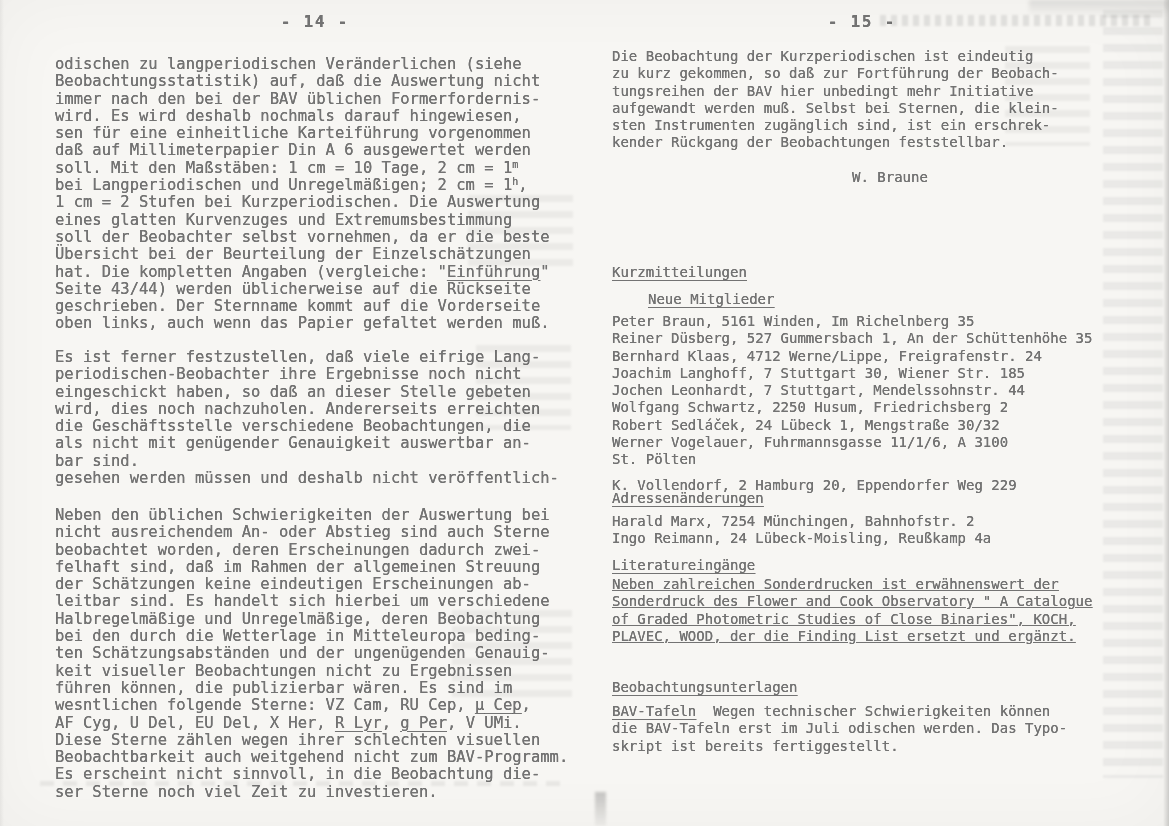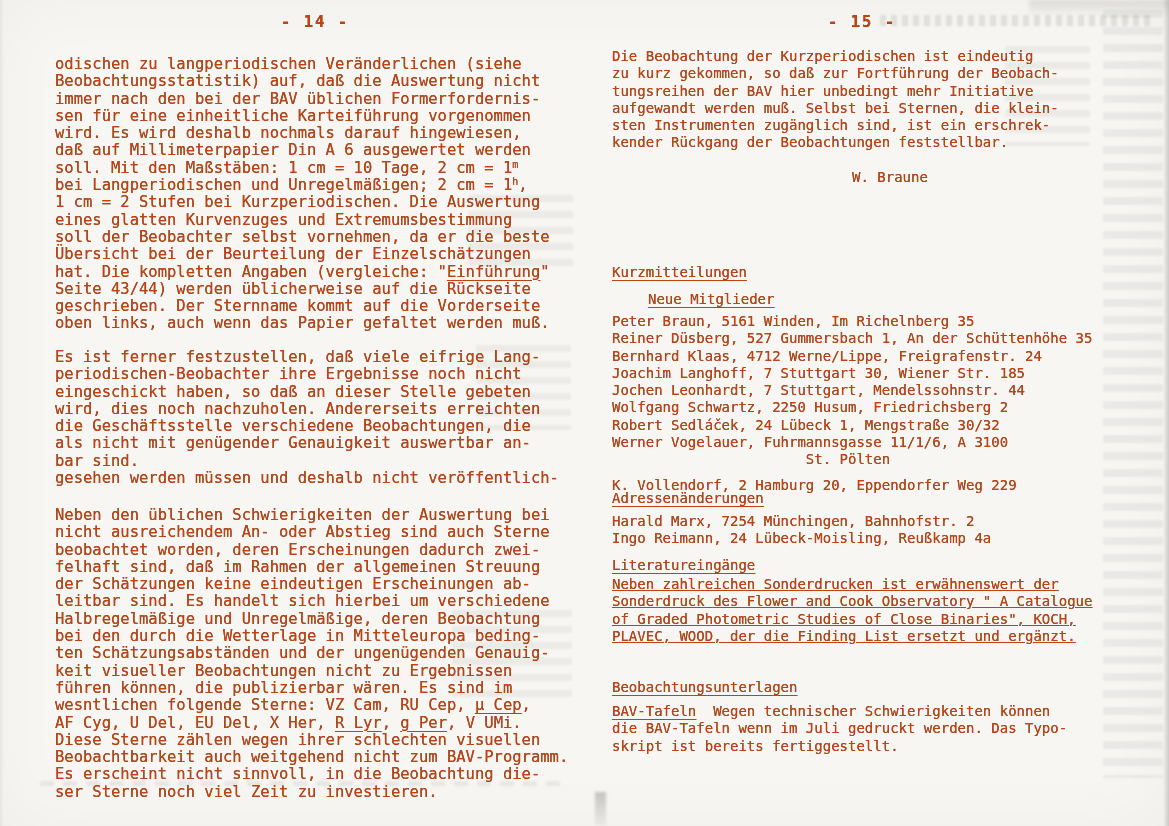--- a/index.html
+++ b/index.html
@@ -2,42 +2,42 @@
 <html><head>
 <meta charset="utf-8">
 <style>
   html,body{margin:0;padding:0;background:#e8e7e4;}
   .sheet{
     position:relative;
     width:1169px;height:826px;
     background:#f7f6f3;
     overflow:hidden;
     font-family:"DejaVu Sans Mono","Liberation Mono",monospace;
-    color:#c2410c;
+    color:#737373;
     box-shadow: inset 0 0 70px rgba(0,0,0,0.035);
   }
   .page{position:absolute;top:0;height:100%;}
   .page-left{left:55px;width:520px;}
   .page-right{left:612px;width:500px;}
   .page-left{font-size:15.5px;}
   .page-right{font-size:14px;}
   .pageno{
     position:absolute;top:13px;left:0;width:100%;
     text-align:center;font-size:15.5px;font-weight:bold;
     letter-spacing:2px;
     text-shadow:0 0 0.5px rgba(35,35,35,0.75);
   }
   .block{position:absolute;left:0;width:100%;}
   .line{white-space:pre;line-height:17.3px;height:17.3px;
     text-shadow:0 0 0.5px rgba(35,35,35,0.7);}
   .b-heading .line{text-decoration:none;}
   .ul{text-decoration:underline;text-underline-offset:3px;text-decoration-thickness:1px;}
   .ol{text-decoration:overline;text-decoration-thickness:1px;}
   .sup{font-size:10px;line-height:0;position:relative;top:-5px;}
-  .b-right{text-align:center;padding-right:28px;box-sizing:border-box;}
+  .b-right{text-align:left;padding-right:28px;box-sizing:border-box;}
   
   .ghost-col{
     position:absolute;right:6px;top:10px;width:60px;height:768px;
     background:repeating-linear-gradient(to bottom, rgba(70,70,70,0.085) 0 8px, transparent 8px 17px);
     filter:blur(1.2px);opacity:.85;
   }
   .ghost-toprow{
     position:absolute;left:880px;top:15px;width:275px;height:11px;
     background:repeating-linear-gradient(to right, rgba(0,0,0,0.085) 0 6px, transparent 6px 11px);
     filter:blur(1px);
@@ -80,22 +80,22 @@
 
 <div class="sheet">
 
   <div class="page page-left">
     <div class="pageno">- 14 -</div>
     <div>
         <div class="block b-para" style="top: 56px;">
           <div class="line">odischen zu langperiodischen Veränderlichen (siehe</div>
           <div class="line">Beobachtungsstatistik) auf, daß die Auswertung nicht</div>
           <div class="line">immer nach den bei der BAV üblichen Formerfordernis-</div>
+          <div class="line">wird. Es wird deshalb nochmals darauf hingewiesen,</div>
           <div class="line">sen für eine einheitliche Karteiführung vorgenommen</div>
-          <div class="line">wird. Es wird deshalb nochmals darauf hingewiesen,</div>
           <div class="line">daß auf Millimeterpapier Din A 6 ausgewertet werden</div>
           <div class="line">soll. Mit den Maßstäben: 1 cm = 10 Tage, 2 cm = 1<span class="sup">m</span></div>
           <div class="line">bei Langperiodischen und Unregelmäßigen; 2 cm = 1<span class="sup">h</span>,</div>
           <div class="line">1 cm = 2 Stufen bei Kurzperiodischen. Die Auswertung</div>
           <div class="line">eines glatten Kurvenzuges und Extremumsbestimmung</div>
           <div class="line">soll der Beobachter selbst vornehmen, da er die beste</div>
           <div class="line">Übersicht bei der Beurteilung der Einzelschätzungen</div>
           <div class="line">hat. Die kompletten Angaben (vergleiche: "<span class="ul">Einführung</span>"</div>
           <div class="line">Seite 43/44) werden üblicherweise auf die Rückseite</div>
           <div class="line">geschrieben. Der Sternname kommt auf die Vorderseite</div>
@@ -183,21 +183,21 @@
           <div class="line">Neben zahlreichen Sonderdrucken ist erwähnenswert der</div>
           <div class="line">Sonderdruck des Flower and Cook Observatory " A Catalogue</div>
           <div class="line">of Graded Photometric Studies of Close Binaries", KOCH,</div>
           <div class="line">PLAVEC, WOOD, der die Finding List ersetzt und ergänzt.</div>
         </div>
         <div class="block b-heading" style="top: 679px;">
           <div class="line"><span class="ul">Beobachtungsunterlagen</span></div>
         </div>
         <div class="block b-para" style="top: 703px;">
           <div class="line"><span class="ul">BAV-Tafeln</span>  Wegen technischer Schwierigkeiten können</div>
-          <div class="line">die BAV-Tafeln wenn im Juli gedruckt werden. Das Typo-</div>
+          <div class="line">die BAV-Tafeln erst im Juli odischen werden. Das Typo-</div>
           <div class="line">skript ist bereits fertiggestellt.</div>
         </div>
       </div>
   </div>
 
   <div class="ghost-col"></div>
   <div class="ghost-toprow"></div>
   <div class="ghost-patch gp1"></div>
   <div class="ghost-patch gp2"></div>
   <div class="ghost-patch gp3"></div>

